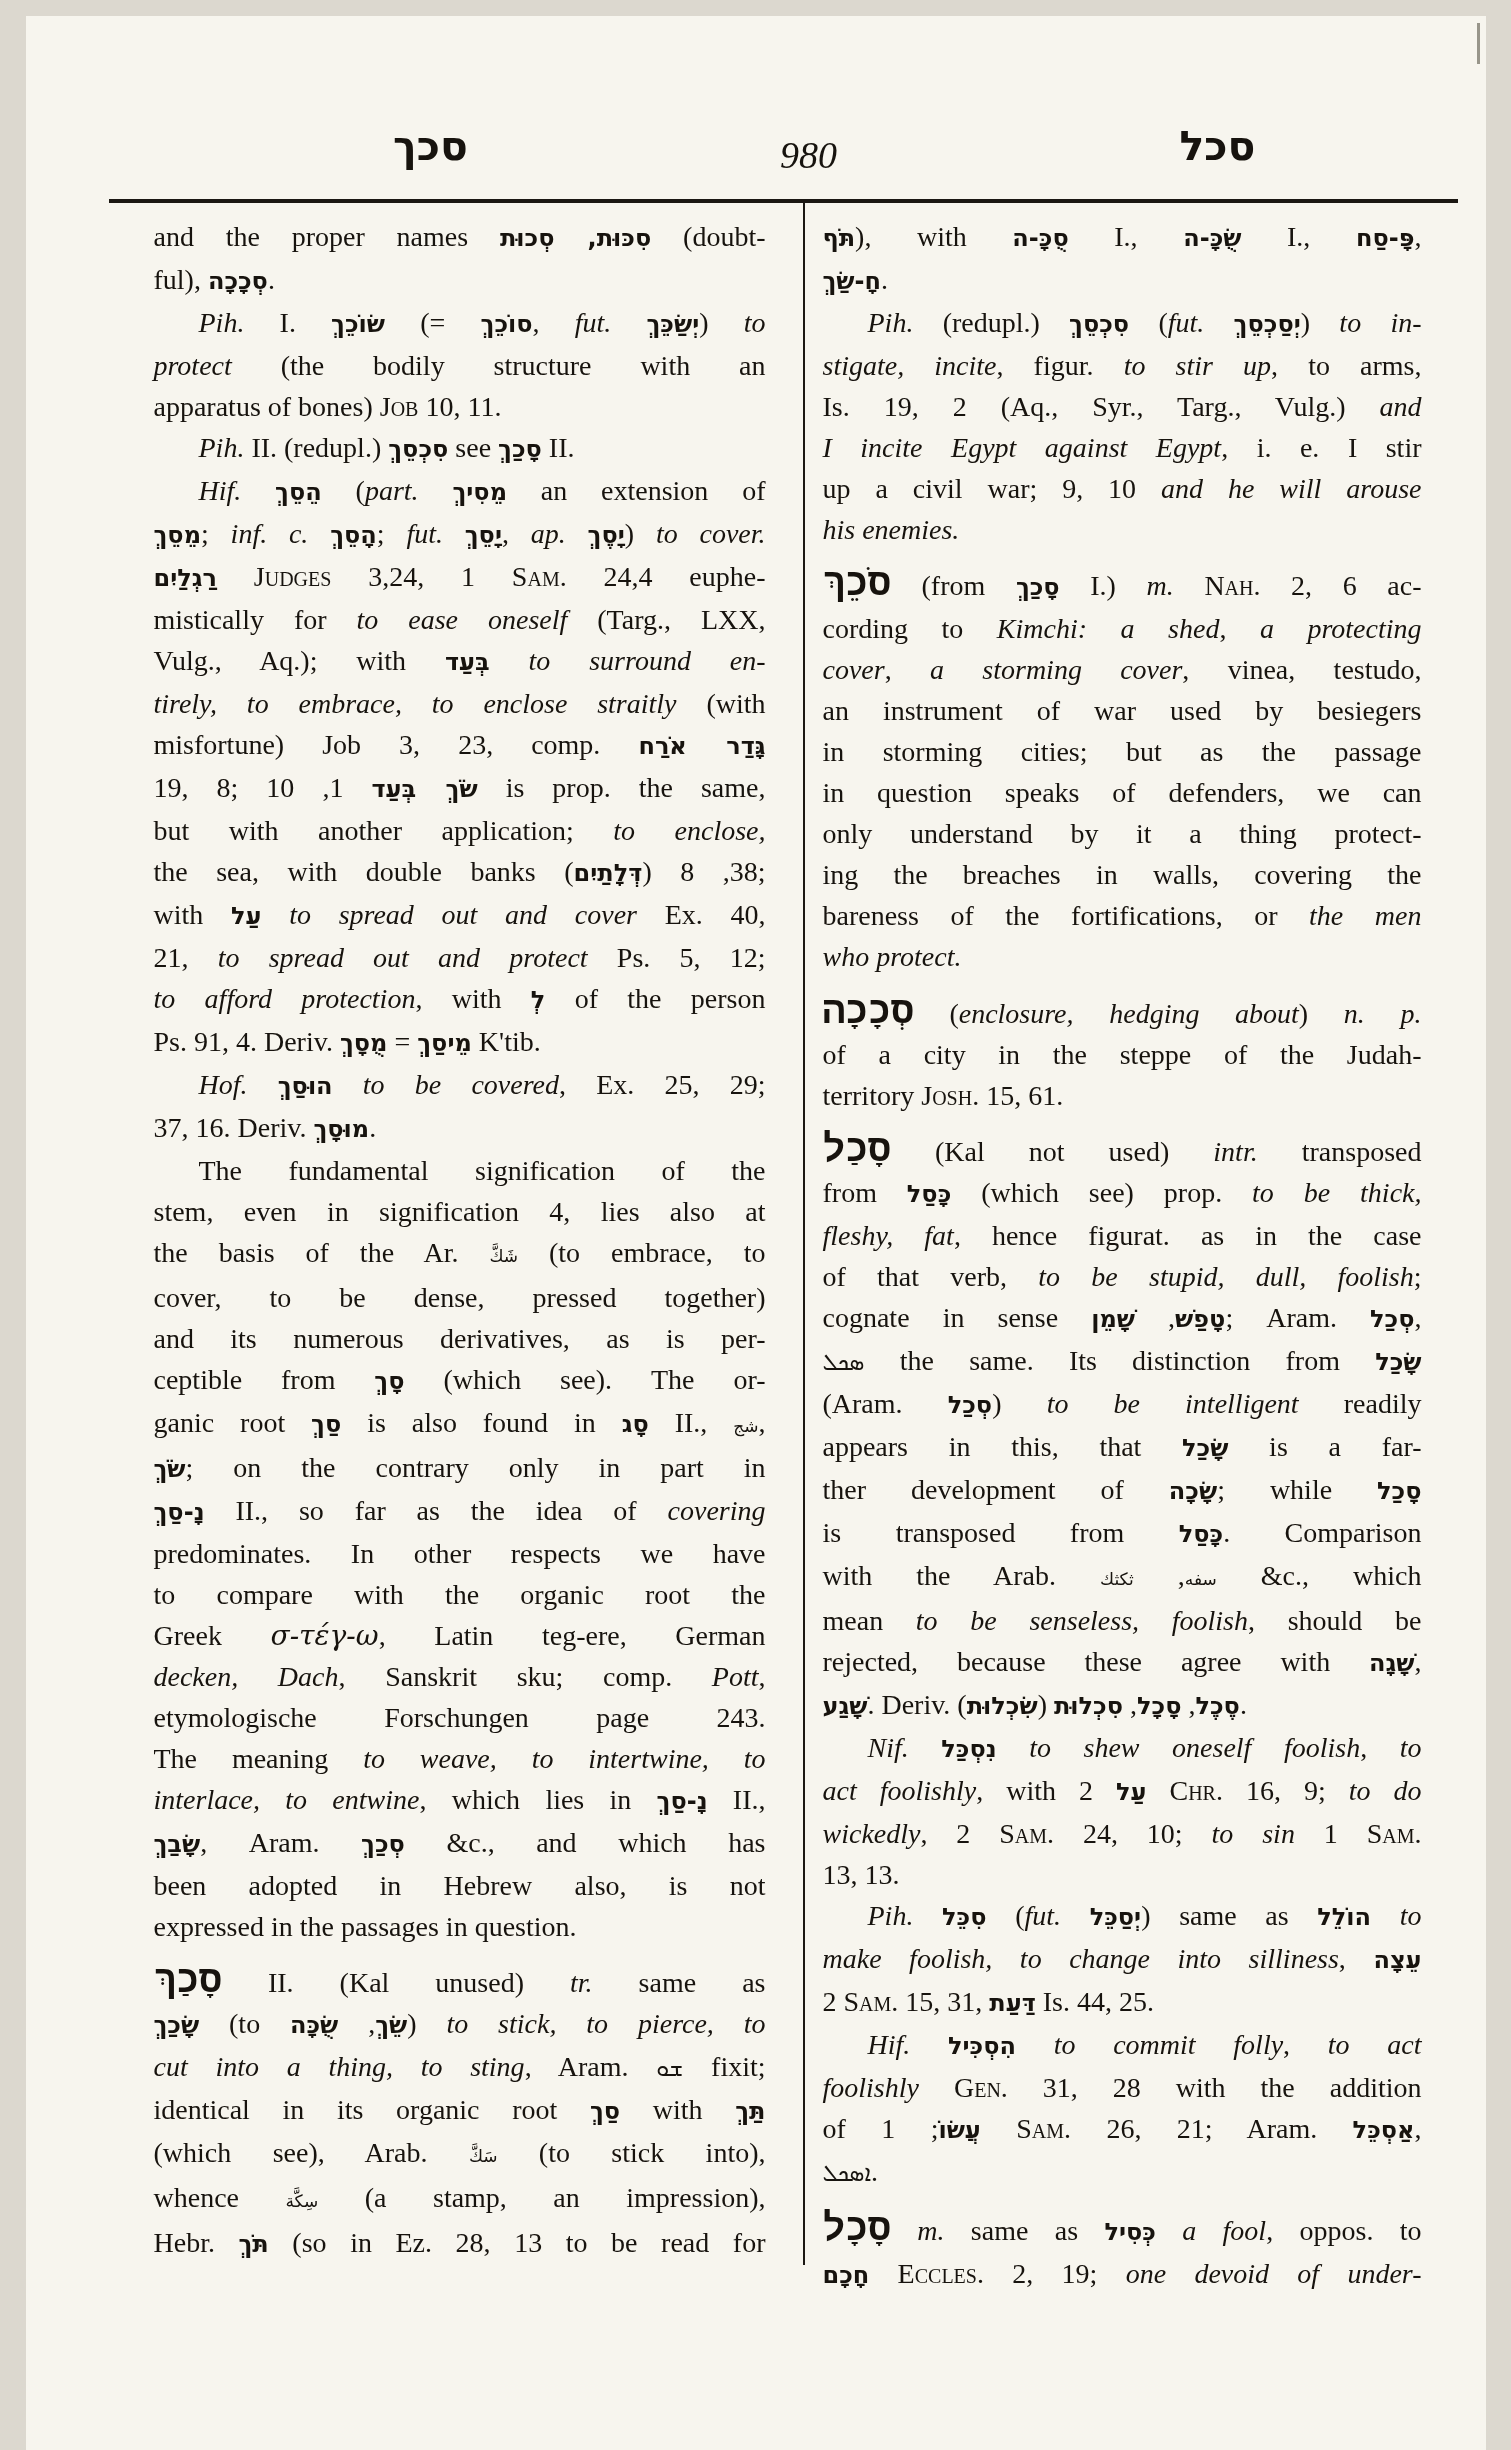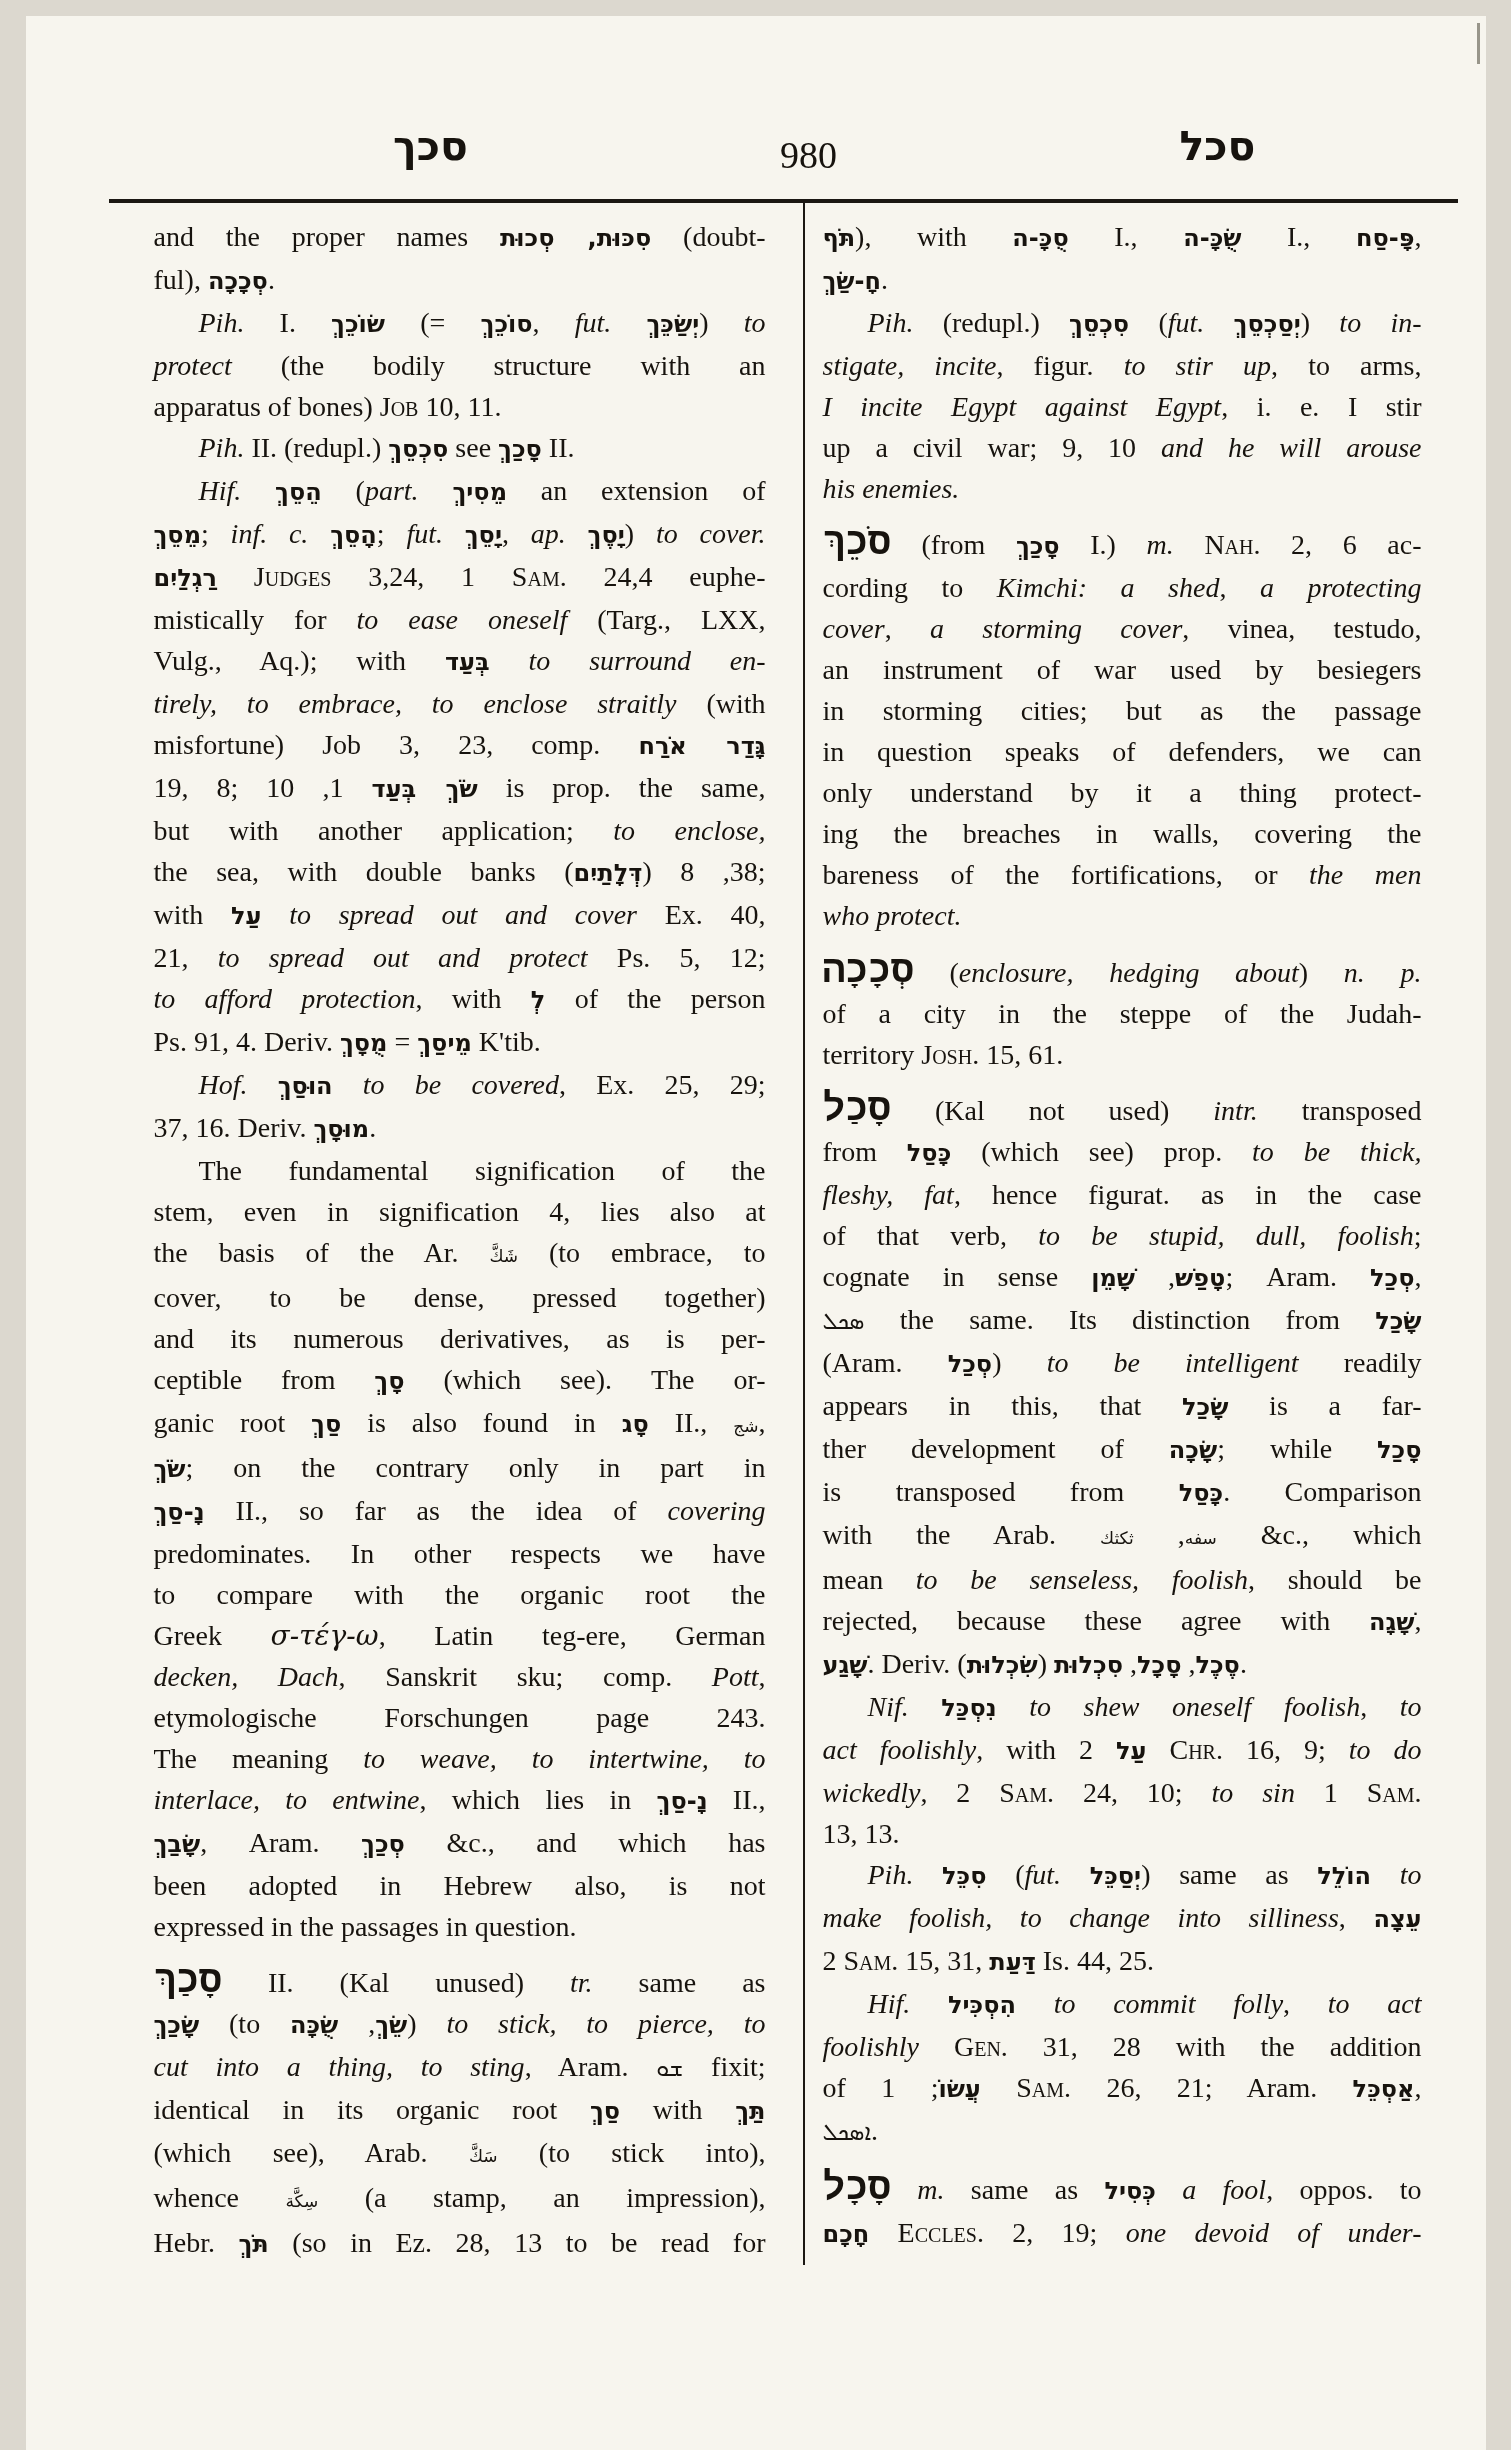--- a/index.html
+++ b/index.html
@@ -2,21 +2,21 @@
 <html style="font-size:14.4px"><head>
 <meta charset="utf-8">
 <style>
   html,body{margin:0;padding:0;background:#dcd8cf;}
   .page{position:relative;width:1460px;height:2450px;margin:16px auto;background:#f7f5ee;
         font-family:"Liberation Serif","DejaVu Serif",serif;color:#17130e;overflow:hidden;}
   .hdr-heb{position:absolute;top:106px;width:198px;text-align:center;
            font-family:"DejaVu Sans",sans-serif;font-weight:700;font-size:41px;}
   #hdr-left{left:306px;}
   #hdr-right{left:1093px;}
-  .pageno{position:absolute;top:117px;left:711px;width:144px;text-align:center;font-size:38px;}
+  .pageno{position:absolute;top:117px;left:711px;width:144px;text-align:center;font-size:38px;font-style:italic;}
   .rule-h{position:absolute;left:83px;top:183px;width:1349px;height:3.6px;background:#1b1712;}
   .rule-v{position:absolute;left:777px;top:185px;width:2.7px;height:2064px;background:#1b1712;}
   .col{position:absolute;top:200px;}
   #col-left{left:128px;width:612px;}
   #col-right{left:797px;width:599px;}
   .para{margin:0;}
   .para.gap{margin-top:14.4px;}
   .line{font-size:28px;line-height:41px;text-align:justify;text-align-last:justify;}
   .line.end{text-align-last:left;}
   .line.ind{text-indent:45px;}
@@ -104,20 +104,21 @@
       </div>
     </div>
   <div class="col" id="col-right">
       <div class="para">
         <div class="line"><span class="he">תֹּף</span><span>), with </span><span class="he">סֻכָּ-ה</span><span> I., </span><span class="he">שֻׂכָּ-ה</span><span> I., </span><span class="he">פָּ-סַח</span><span>,</span></div>
         <div class="line end"><span class="he">חָ-שַׂךְ</span><span>.</span></div>
       </div>
       <div class="para">
         <div class="line ind"><span class="i">Pih.</span><span> (redupl.) </span><span class="he">סִכְסֵךְ</span><span> (</span><span class="i">fut.</span><span> </span><span class="he">יְסַכְסֵךְ</span><span>) </span><span class="i">to in-</span></div>
         <div class="line"><span class="i">stigate, incite</span><span>, figur. </span><span class="i">to stir up</span><span>, to arms,</span></div>
+        <div class="line"><span>Is. 19, 2 (Aq., Syr., Targ., Vulg.) </span><span class="i">and</span></div>
         <div class="line"><span class="i">I incite Egypt against Egypt</span><span>, i. e. I stir</span></div>
         <div class="line"><span>up a civil war; 9, 10 </span><span class="i">and he will arouse</span></div>
         <div class="line end"><span class="i">his enemies.</span></div>
       </div>
       <div class="para gap">
         <div class="line"><span class="hw">סֹכֵךְ</span><span> (from </span><span class="he">סָכַךְ</span><span> I.) </span><span class="i">m.</span><span> </span><span class="sc">Nah.</span><span> 2, 6 ac-</span></div>
         <div class="line"><span>cording to </span><span class="i">Kimchi: a shed</span><span>, </span><span class="i">a protecting</span></div>
         <div class="line"><span class="i">cover</span><span>, </span><span class="i">a storming cover</span><span>, vinea, testudo,</span></div>
         <div class="line"><span>an instrument of war used by besiegers</span></div>
         <div class="line"><span>in storming cities; but as the passage</span></div>

